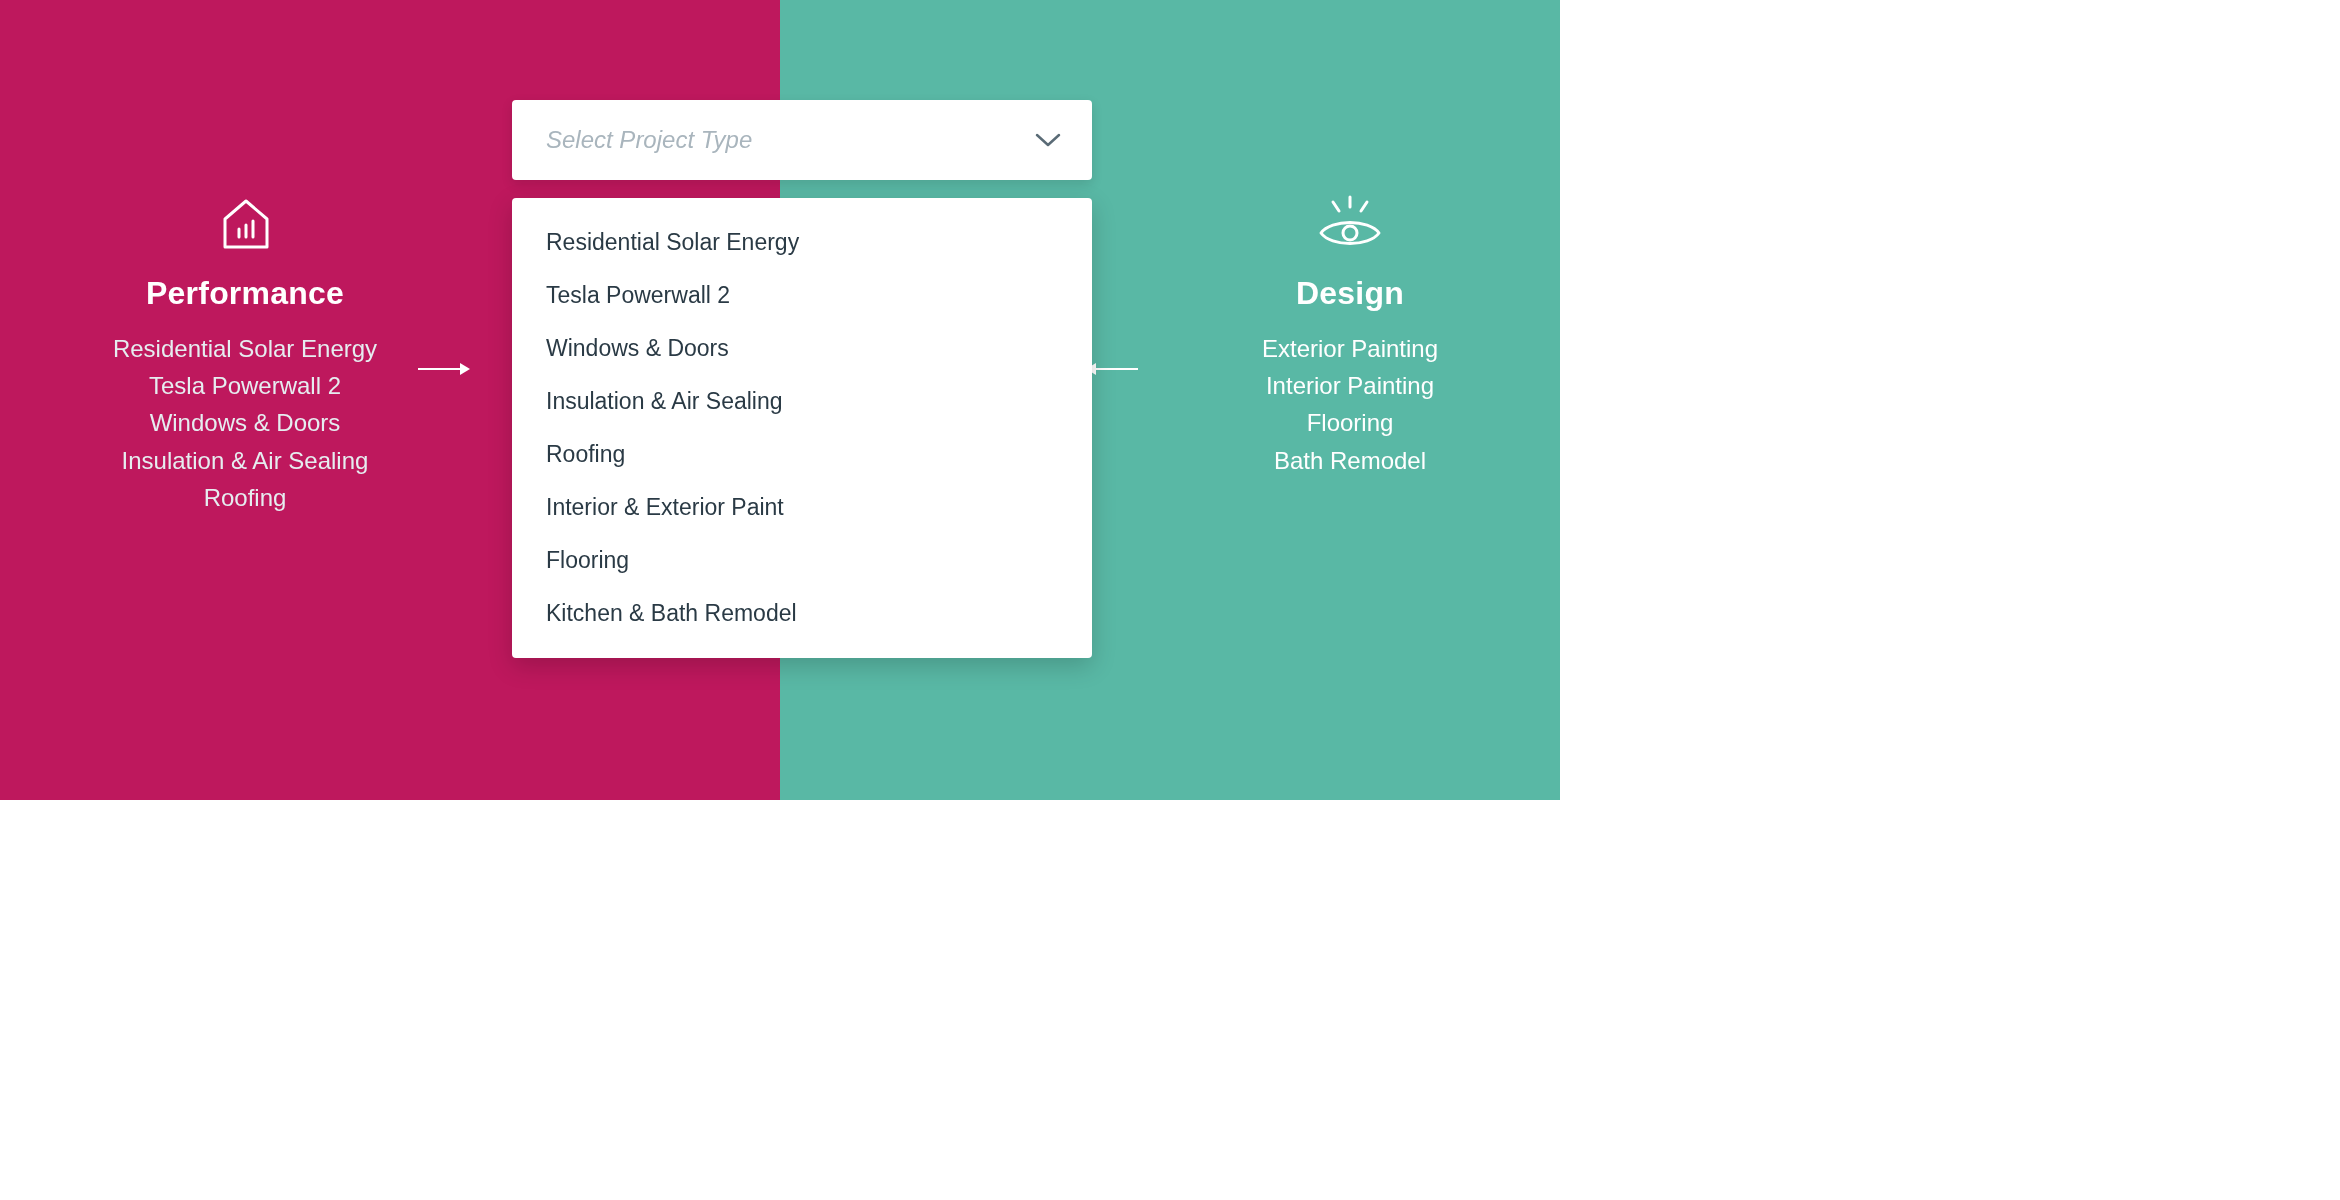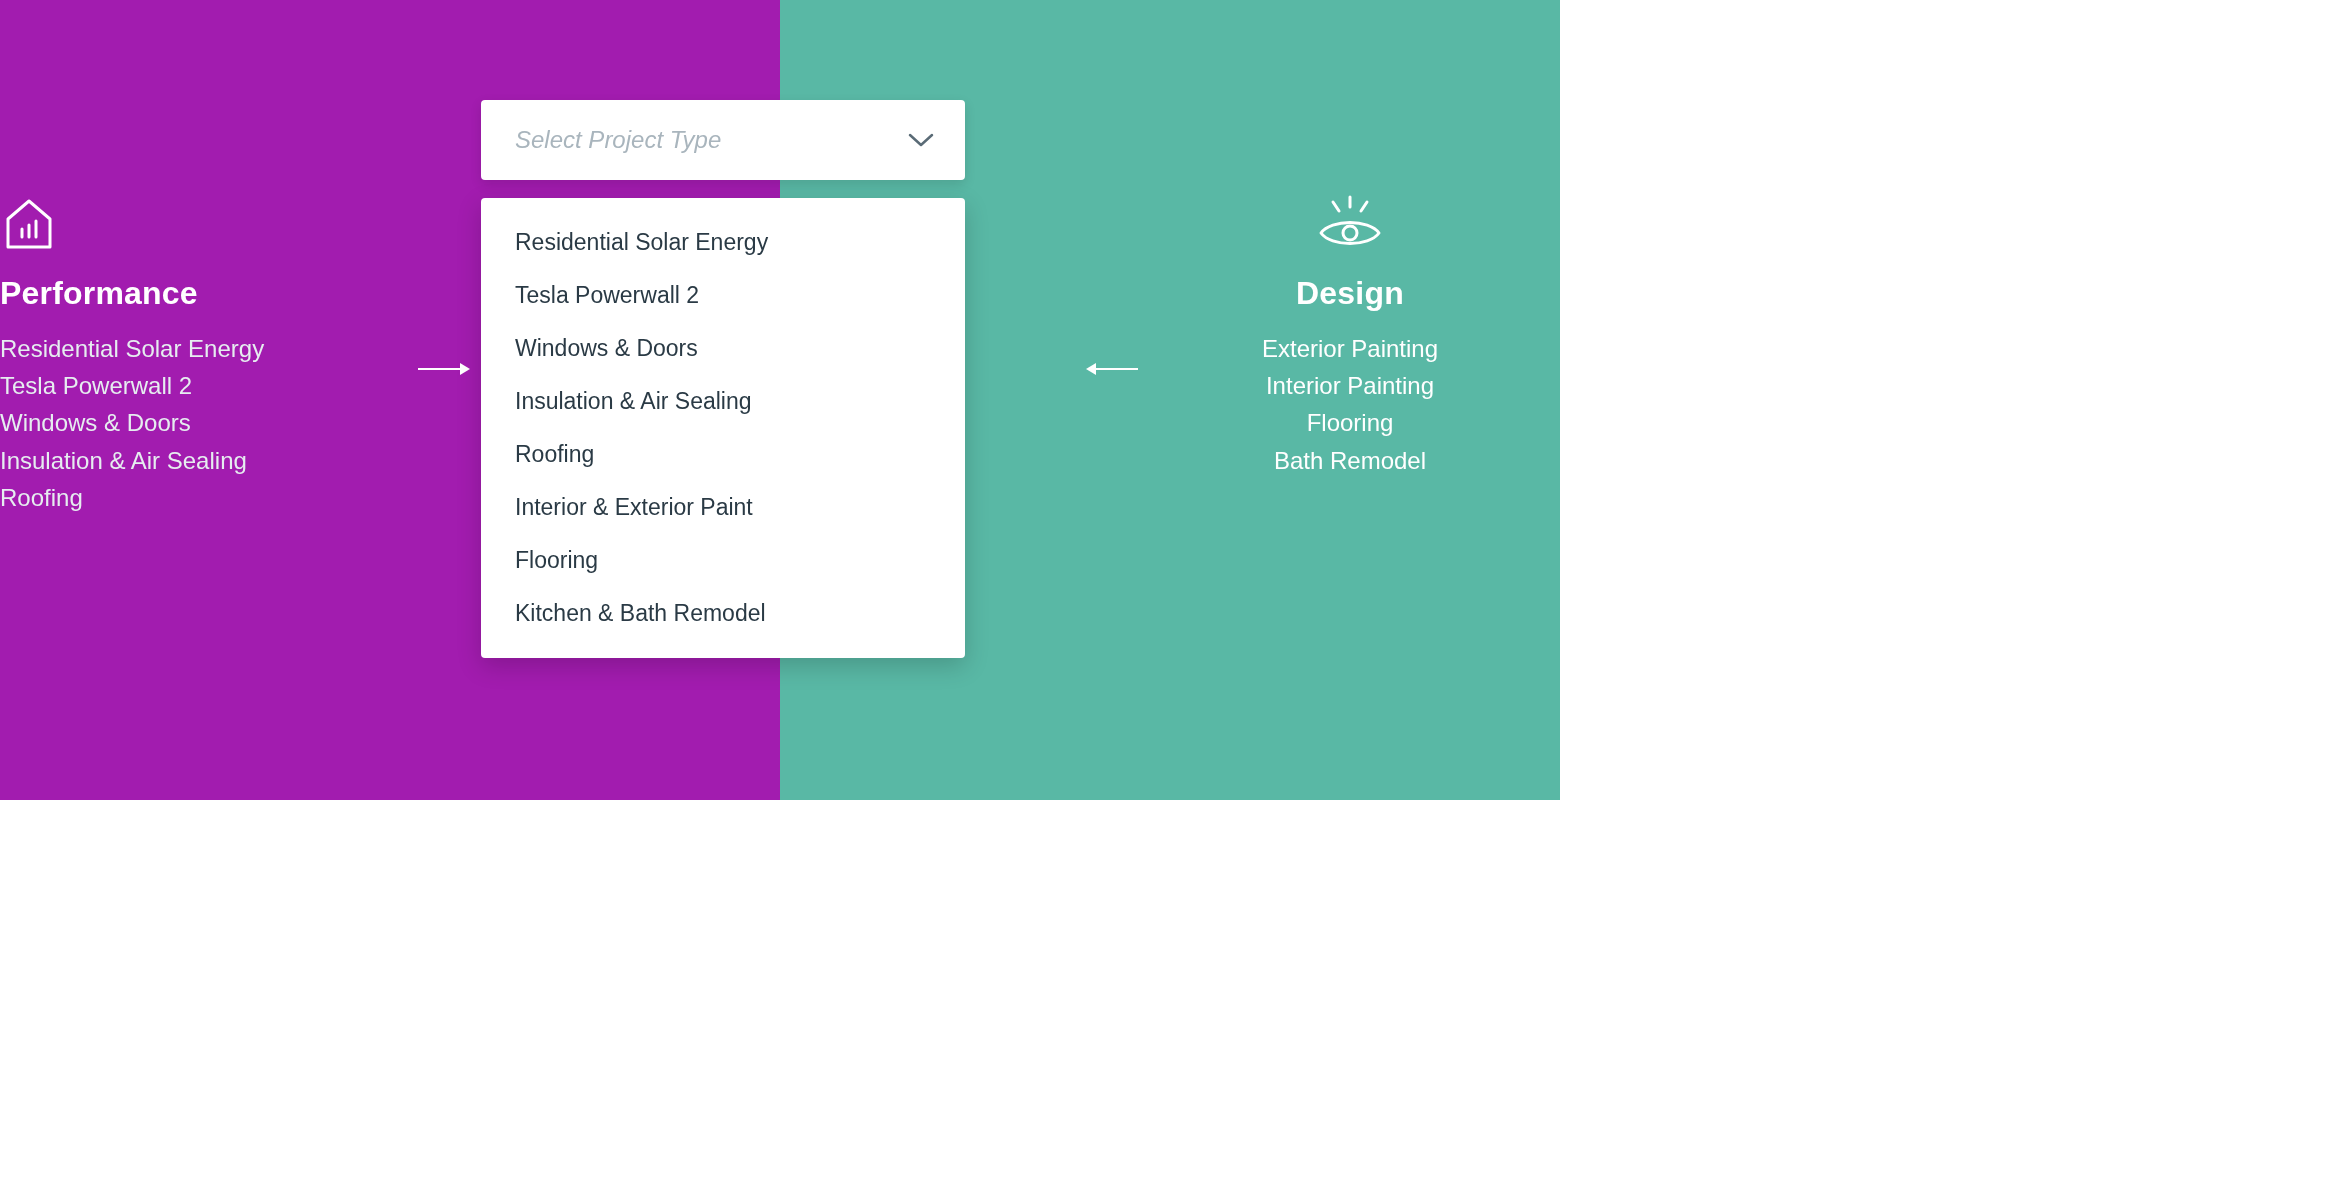--- a/index.html
+++ b/index.html
@@ -12,24 +12,24 @@
     height: 800px;
     position: relative;
     overflow: hidden;
   }
   .panel {
     width: 50%;
     height: 100%;
     padding-top: 195px;
   }
   .panel.left {
-    background: #a21caf;
+    background: #be185d;
     color: #ffffff;
     padding-right: 290px;
-    text-align: left;
+    text-align: center;
   }
   .panel.right {
     background: #59b8a5;
     color: #ffffff;
     padding-left: 360px;
     text-align: center;
   }
   .icon-wrap {
     height: 58px;
     margin-bottom: 22px;
@@ -70,23 +70,23 @@
     width: 0; height: 0;
     border-top: 6px solid transparent;
     border-bottom: 6px solid transparent;
   }
   .arrow-right .head { border-left: 10px solid #ffffff; }
   .arrow-left  .head { border-right: 10px solid #ffffff; }
 
   
   .dropdown {
     position: absolute;
-    left: 481px;
+    left: 512px;
     top: 100px;
-    width: 484px;
+    width: 580px;
     z-index: 2;
   }
   .dd-toggle {
     background: #ffffff;
     border-radius: 4px;
     height: 80px;
     padding: 0 30px 0 34px;
     display: flex;
     align-items: center;
     justify-content: space-between;

